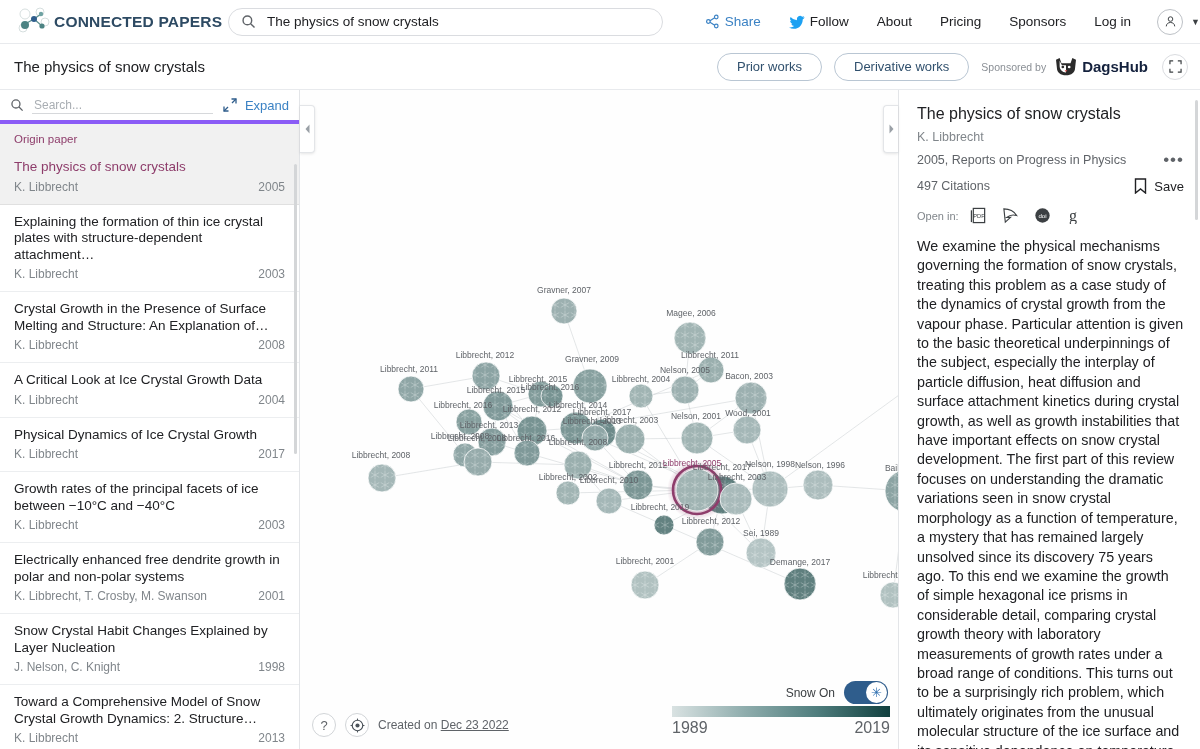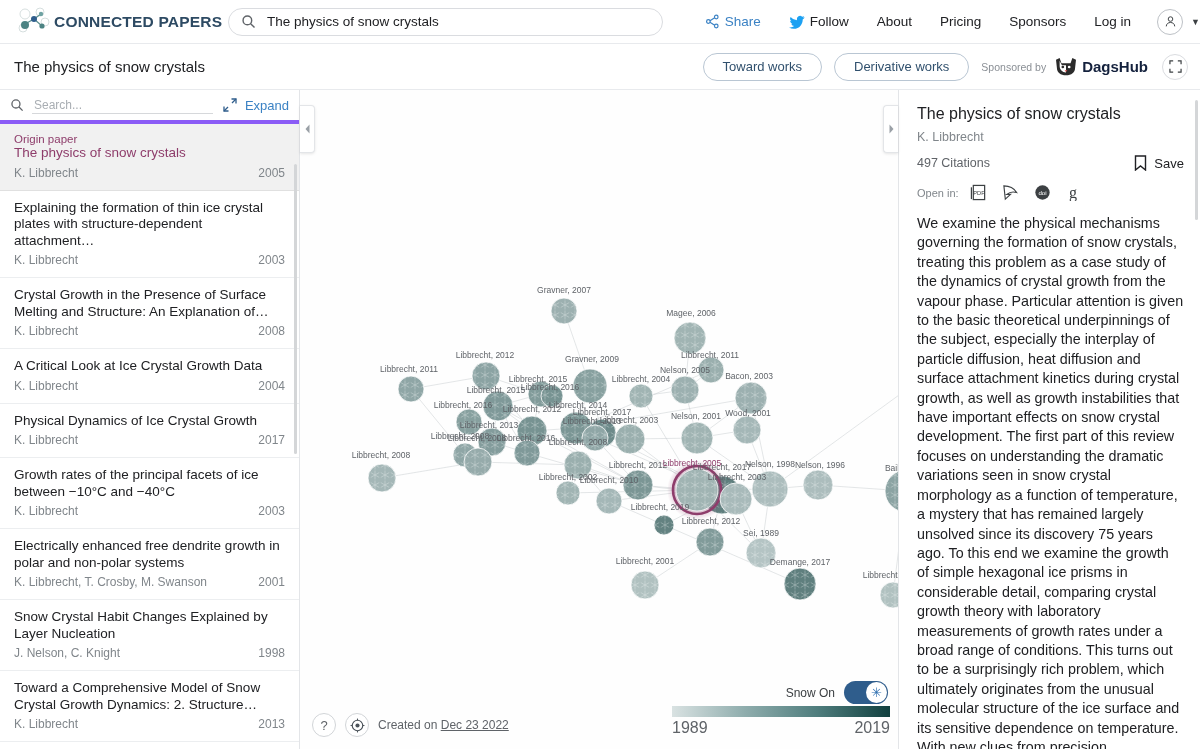--- a/index.html
+++ b/index.html
@@ -88,21 +88,21 @@
   .lp-search-input::placeholder { color: #a9aeb3; }
   .expand-btn {
     display: flex; align-items: center; margin-left: 10px; cursor: pointer;
     font-size: 13px; color: #3b82c4;
   }
   .paper-list { height: 625px; overflow: hidden; position: relative; }
   .paper-item {
     padding: 9px 14px 10px 14px; border-bottom: 1px solid #eceef0; cursor: pointer;
   }
   .paper-item.origin { background: #f1f1f1; border-bottom: 1px solid #e0e0e0; }
-  .origin-label { font-size: 11.5px; color: #8e3d6b; margin-bottom: 0; }
+  .origin-label { font-size: 11.5px; color: #8e3d6b; margin-bottom: 14px; }
   .paper-title {
     font-size: 13.5px; line-height: 16.5px; color: #202124; margin-bottom: 4px;
   }
   .paper-item.origin .paper-title { color: #8e3d6b; }
   .paper-meta { display: flex; align-items: baseline; }
   .paper-authors { font-size: 12px; color: #80868b; flex: 1; }
   .paper-year { font-size: 12px; color: #80868b; }
   .lp-scroll {
     position: absolute; right: 2px; top: 40px; width: 3px; height: 290px;
     background: #d4d6d8; border-radius: 2px;
@@ -257,21 +257,21 @@
           <path d="M2.8 14c0-3 2.4-4.8 5.2-4.8s5.2 1.8 5.2 4.8" fill="none" stroke="#3c4043" stroke-width="1.2"></path>
         </svg>
       </div>
       <div class="caret">▼</div>
     </div>
   </div>
 
   <div class="subbar">
     <div class="subbar-title">The physics of snow crystals</div>
     <div class="subbar-right">
-      <div class="pill">Toward works</div>
+      <div class="pill">Prior works</div>
       <div class="pill">Derivative works</div>
       <div class="sponsored">Sponsored by</div>
       <div class="dagshub">
         <svg width="24" height="20" viewBox="0 0 26 22">
           <path d="M2 3 L6 1 L8 7 L18 7 L20 1 L24 3 L23 12 C23 17 19 20 13 20 C7 20 3 17 3 12 Z" fill="#2b2b2b"></path>
           <path d="M6 4 L8.5 9 L13 9 L13 17 C9 17 6 14 6 10 Z" fill="#ffffff"></path>
           <circle cx="9.5" cy="11" r="1.5" fill="#2b2b2b"></circle>
           <circle cx="16.5" cy="11" r="1.5" fill="#ffffff"></circle>
           <path d="M11.5 14.5 L14.5 14.5 L13 16.5 Z" fill="#d94f4f"></path>
         </svg>
@@ -741,20 +741,24 @@
           <span>2019</span>
         </div>
       </div>
     </div>
   </div>
 
   <div class="rightpanel">
     <div class="rp-scroll"></div>
     <div class="rp-title">The physics of snow crystals</div>
     <div class="rp-authors">K. Libbrecht</div>
+    <div class="rp-venue-row">
+      <div class="rp-venue">2005, Reports on Progress in Physics</div>
+      <div class="rp-dots">•••</div>
+    </div>
     <div class="rp-cit-row">
       <div class="rp-citations">497 Citations</div>
       <div class="rp-save">
         <svg width="13" height="16" viewBox="0 0 13 16" style="margin-right:7px">
           <path d="M1.5 1h10v14l-5-4-5 4z" fill="none" stroke="#202124" stroke-width="1.4"></path>
         </svg>
         <span>Save</span>
       </div>
     </div>
     <div class="rp-openin">

